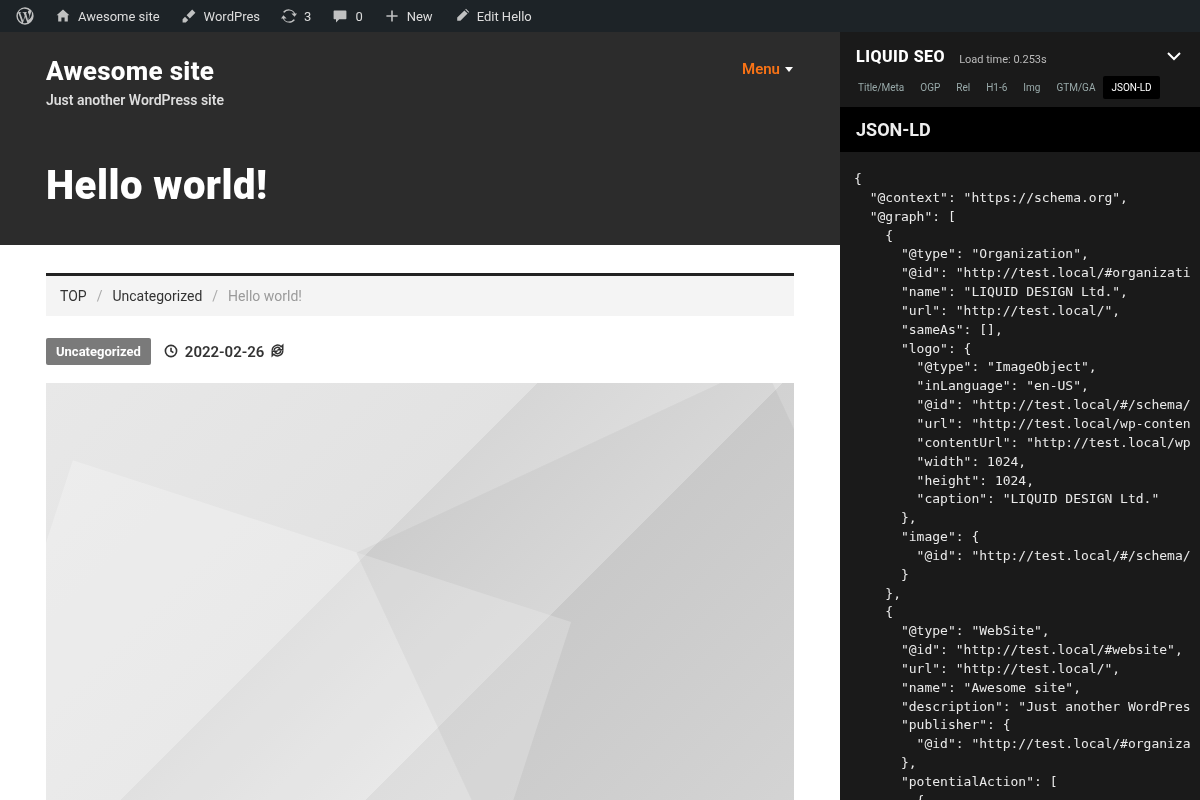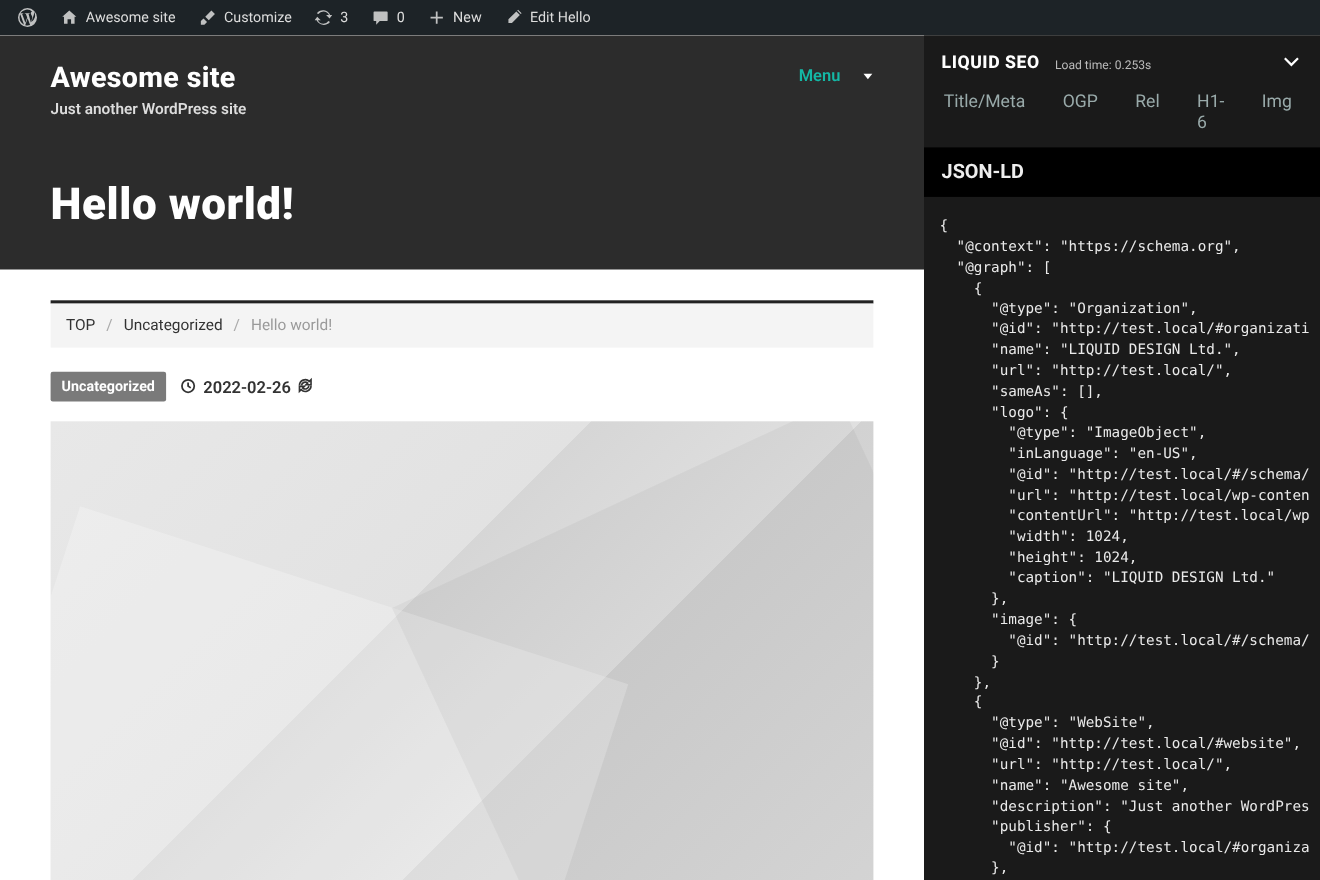--- a/index.html
+++ b/index.html
@@ -9,41 +9,41 @@
 .ab-item{display:flex;align-items:center;gap:6px;padding:0 8px;height:32px;cursor:pointer;color:#ddd}
 .ab-ico{display:inline-flex;align-items:center;justify-content:center;width:18px;height:18px;opacity:.85}
 .avatar{width:18px;height:18px;background:#8c8f94;border-radius:2px}
 .search-ico{cursor:pointer;padding:0 6px}
 .page{display:flex;height:768px}
 .main{flex:1;min-width:0;overflow:hidden;background:#fff}
 .hero{background:#2c2c2c;color:#fff;padding:24px 46px 36px}
 .hero-top{display:flex;justify-content:space-between;align-items:flex-start}
 .site-title{font-size:26px;font-weight:800;letter-spacing:.3px}
 .tagline{font-size:14px;color:#ddd;margin-top:6px;font-weight:600}
-.menu-btn{font-size:15px;font-weight:600;color:#14b8a6;display:flex;align-items:center;gap:20px;cursor:pointer;padding-top:4px}
+.menu-btn{font-size:15px;font-weight:600;color:#f97316;display:flex;align-items:center;gap:4px;cursor:pointer;padding-top:4px}
 .post-title{font-size:40px;font-weight:900;margin-top:54px;letter-spacing:.5px}
 .content{padding:0 46px}
 .divider{height:3px;background:#222;margin-top:28px}
 .breadcrumb{background:#f4f4f4;padding:12px 14px;font-size:14px;color:#555;display:flex;gap:10px;align-items:flex-start}
 .breadcrumb .sep{color:#aaa}
 .bc-link{color:#333;cursor:pointer}
 .bc-cur{color:#9a9a9a}
 .meta{display:flex;align-items:center;gap:12px;margin:22px 0 18px}
 .cat-badge{background:#7a7a7a;color:#fff;font-size:13px;font-weight:700;padding:6px 10px;border-radius:2px}
 .date-wrap{display:flex;gap:6px;color:#333;font-size:15px;font-weight:600}
 .featured{height:480px;background:linear-gradient(135deg,#e8e8e8 0%,#e2e2e2 40%,#d6d6d6 40%,#e0e0e0 60%,#d2d2d2 60%,#dedede 100%);position:relative;overflow:hidden}
 .featured::before,.featured::after{content:"";position:absolute;background:rgba(255,255,255,.25)}
 .featured::before{width:70%;height:120%;transform:rotate(18deg);left:-10%;top:30%}
 .featured::after{width:60%;height:120%;transform:rotate(-25deg);right:-15%;top:10%;background:rgba(0,0,0,.04)}
 .panel{width:360px;background:#1a1a1a;color:#ddd;display:flex;flex-direction:column;overflow:hidden}
 .panel-head{display:flex;align-items:center;justify-content:space-between;padding:14px 16px 10px}
 .brand{font-weight:800;font-size:16px;letter-spacing:.5px;color:#fff}
 .loadtime{font-size:11px;color:#bbb;margin-left:14px}
 .chev{cursor:pointer;color:#fff}
-.tabs{display:flex;gap:18px;padding:0 10px 8px;font-size:16px}
+.tabs{display:flex;gap:0;padding:0 10px 8px;font-size:10px}
 .tab{padding:6px 8px;color:#9aa;cursor:pointer;border-radius:2px}
 .tab.active{background:#000;color:#fff}
 .section-title{background:#000;color:#eee;font-size:18px;font-weight:700;padding:12px 16px}
 .code{flex:1;overflow:auto;padding:18px 14px;font-family:ui-monospace,Menlo,Consolas,monospace;font-size:13px;line-height:1.45;color:#eaeaea;white-space:pre}
 svg{display:block}
 </style>
 </head>
 <body>
 
 <div class="adminbar">
@@ -62,21 +62,21 @@
           </svg>
       </span>
       <span>Awesome site</span>
     </div>
     <div class="ab-item">
       <span class="ab-ico">
         <svg width="16" height="16" viewBox="0 0 20 20" fill="currentColor">
             <path d="m14 2 4 4-7 7-4-4zM5 11l4 4-3 3H2v-4z"></path>
           </svg>
       </span>
-      <span>Customize</span>
+      <span>WordPres</span>
     </div>
     <div class="ab-item">
       <span class="ab-ico">
         <svg width="16" height="16" viewBox="0 0 20 20" fill="currentColor">
             <path d="M10 3a7 7 0 0 1 6.3 4H13l4 4 3-4h-2.3A9 9 0 0 0 2.5 5l1.8 1A7 7 0 0 1 10 3Zm0 14a7 7 0 0 1-6.3-4H7L3 9l-3 4h2.3a9 9 0 0 0 15.2 2l-1.8-1A7 7 0 0 1 10 17Z"></path>
           </svg>
       </span>
       <span>3</span>
     </div>
     <div class="ab-item">

